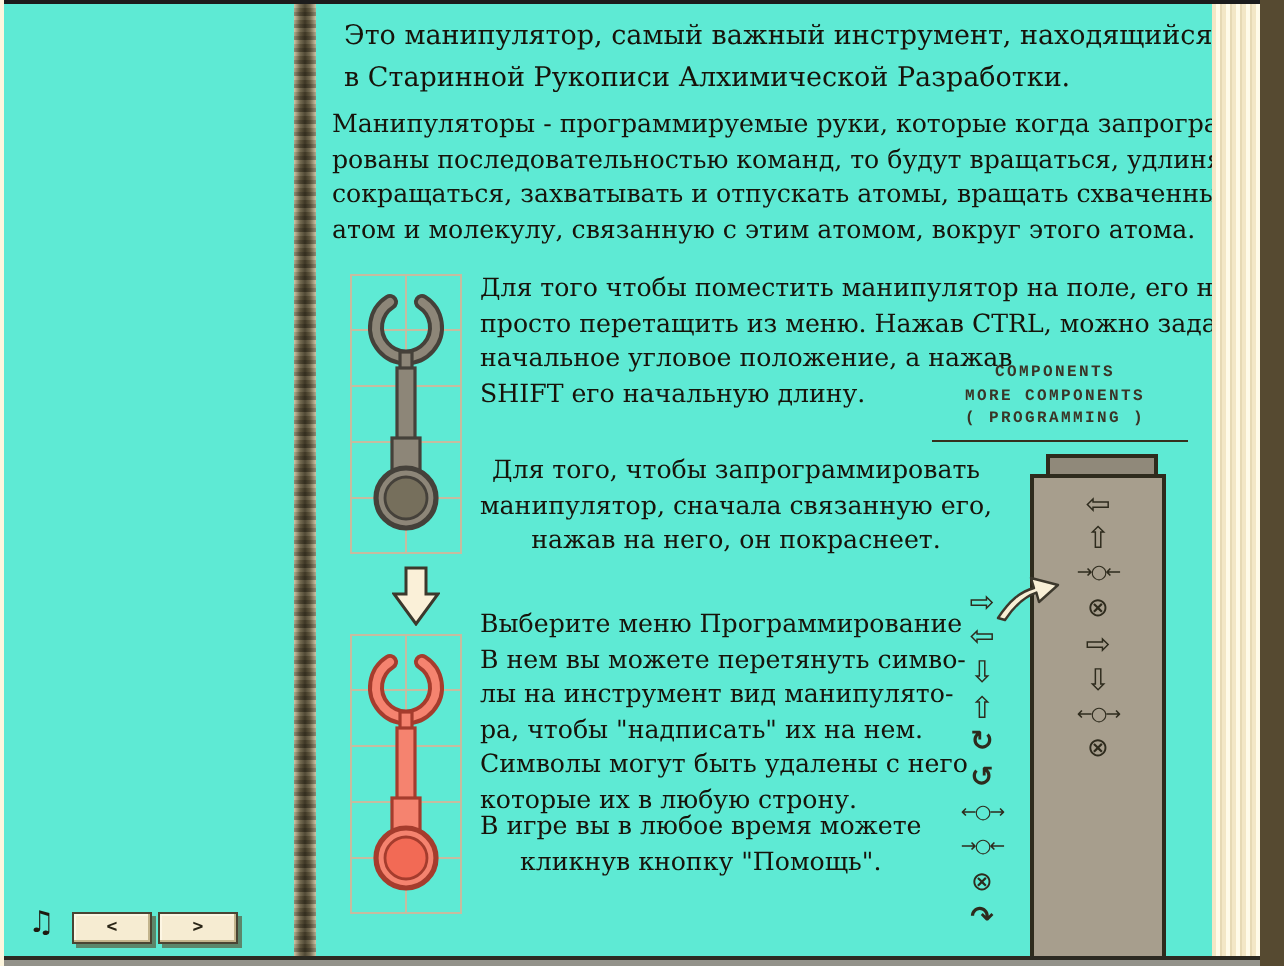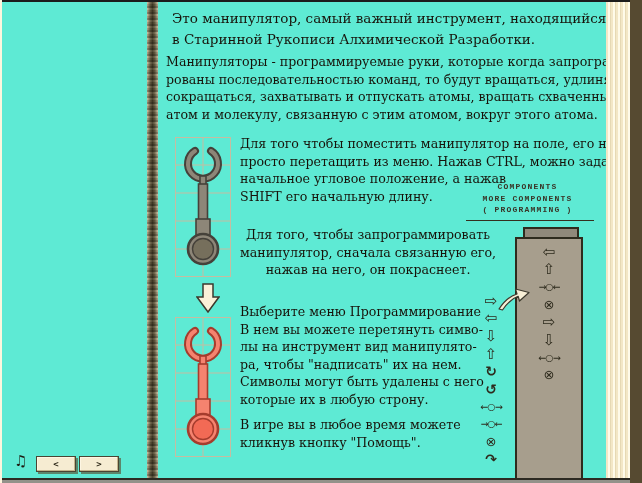--- a/index.html
+++ b/index.html
@@ -23,21 +23,21 @@
       repeating-linear-gradient(180deg,rgba(0,0,0,0.28) 0 2px,rgba(255,255,255,0.06) 2px 4px,rgba(0,0,0,0.12) 4px 6px),
       linear-gradient(90deg,#ccc0a0 0%,#6d6348 28%,#463e29 50%,#6d6348 72%,#cabfa0 100%);}
   
   .title{left:172px;top:8px;font-size:13.5px;line-height:21px;white-space:nowrap;z-index:2;}
   .body-par{left:166px;top:53px;font-size:12.6px;line-height:17.5px;white-space:nowrap;z-index:2;}
   
   .tblock{font-size:12.6px;line-height:17.5px;white-space:nowrap;z-index:2;}
   .tb1{left:240px;top:135px;}
   .tb2{left:240px;top:226px;text-align:center;}
   .tb3{left:240px;top:289px;margin-top:14px;}
-  .tb4{left:240px;top:416px;}
+  .tb4{left:240px;top:404px;text-align:center;}
   
   .menu-caps{left:455px;top:181px;width:145px;text-align:center;z-index:2;
     font-family:Liberation Mono, monospace;
     font-weight:bold;font-size:8px;letter-spacing:1.2px;line-height:11.5px;color:#3a3527;}
   .menu-caps div{cursor:default;}
   .menu-rule{left:466px;top:220px;width:128px;height:0;border-top:1px solid #35301f;z-index:2;}
   
   .panel-tab{left:523px;top:227px;width:56px;height:12px;background:#90897a;
     border:2px solid #2e2b1d;border-bottom:none;box-sizing:border-box;z-index:2;}
   .panel{left:515px;top:237px;width:68px;height:246px;background:#a79e8d;

